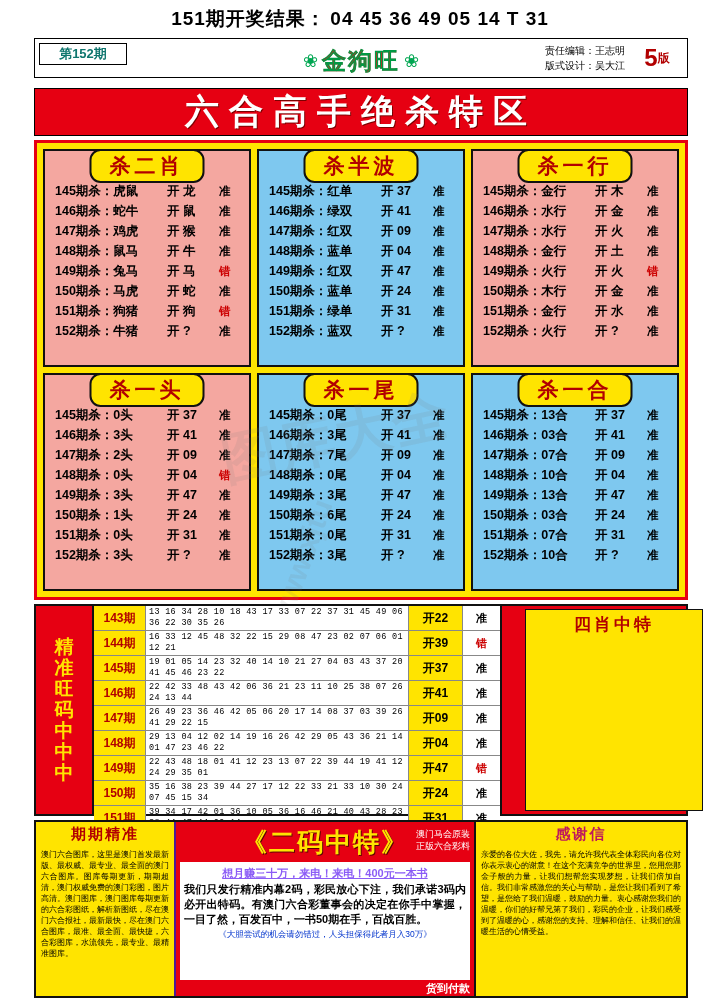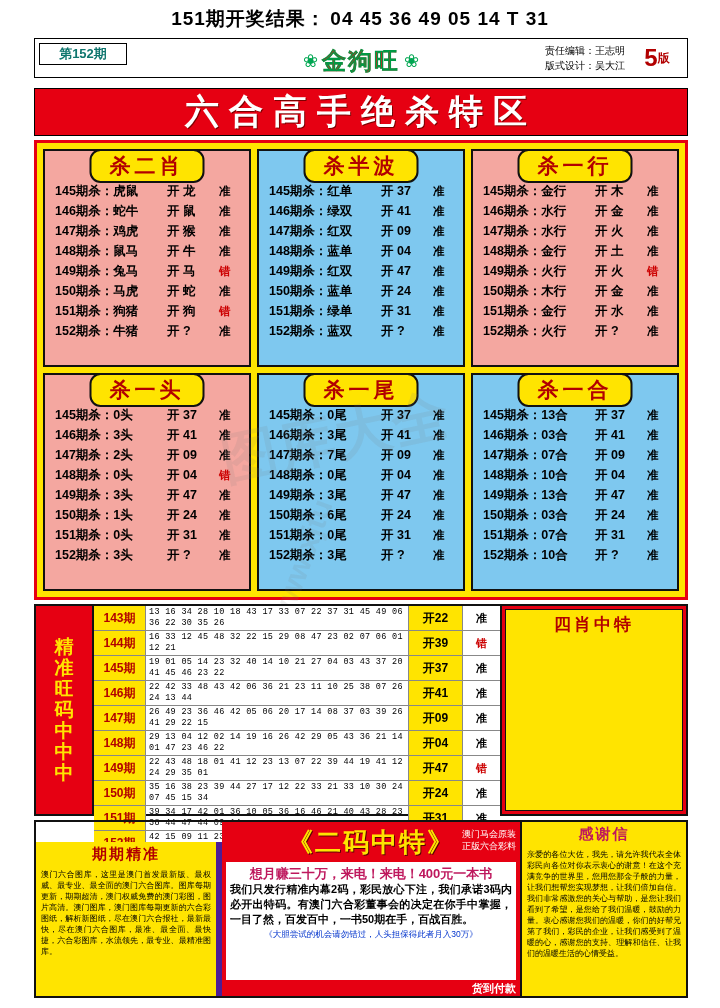--- a/index.html
+++ b/index.html
@@ -167,37 +167,38 @@
   }
   .zq.ok { color:#000; }
   .zq.bad { color:#cc0000; }
   .sixiao {
     flex:1; background:#e60012; padding:3px;
   }
   .sixiao-inner {
     width:100%; height:100%;
     background:#ffe400; border:1px solid #111;
     padding:3px 4px;
+    margin-left:20px;
   }
   .sx-title {
     text-align:center; font-size:17px; font-weight:bold; color:#b20000;
     letter-spacing:3px; margin-bottom:2px;
   }
   .sx-row {
     font-size:10.5px; font-weight:bold; color:#000;
     line-height:18.5px; white-space:nowrap;
   }
   
   .bottom {
     position:absolute; left:34px; top:820px; width:654px; height:178px;
     display:flex; gap:0;
     border:2px solid #111;
   }
   .bcol { position:relative; }
-  .bcol.left { width:186px; background:#ffe400; border-right:6px solid #4c1d95;margin-top:20px;}
+  .bcol.left { width:140px; background:#ffe400; border-right:2px solid #4c1d95;}
   .bcol.mid2 { width:300px; background:#e60012; border-right:2px solid #111;}
   .bcol.right { flex:1; background:#ffe400; }
   .bhead {
     height:24px; display:flex; align-items:center; justify-content:center;
     font-size:15px; font-weight:bold; letter-spacing:2px;
   }
   .bcol.left .bhead { color:#b20000; }
   .bcol.right .bhead { color:#be185d; }
   .btext {
     padding:3px 5px;
@@ -217,22 +218,23 @@
     position:absolute; right:4px; top:6px;
     font-size:9px; color:#fff; line-height:12px; text-align:center;
   }
   .mid2-body {
     margin:2px 4px 0 4px;
     background:#fff;
     height:118px;
     padding:3px 4px;
   }
   .m2l1 {
-    font-size:13px; font-weight:bold; color:#be185d; text-align:center;
+    font-size:11px; font-weight:bold; color:#8b5cf6; text-align:center;
     line-height:17px;
+    text-decoration:underline;
   }
   .m2l2 {
     font-size:11px; font-weight:bold; color:#000; line-height:15px;
     text-align:justify;
   }
   .m2note {
     margin-top:2px;
     font-size:8.5px; color:#0033cc; text-align:center; line-height:11px;
   }
   .m2foot {

